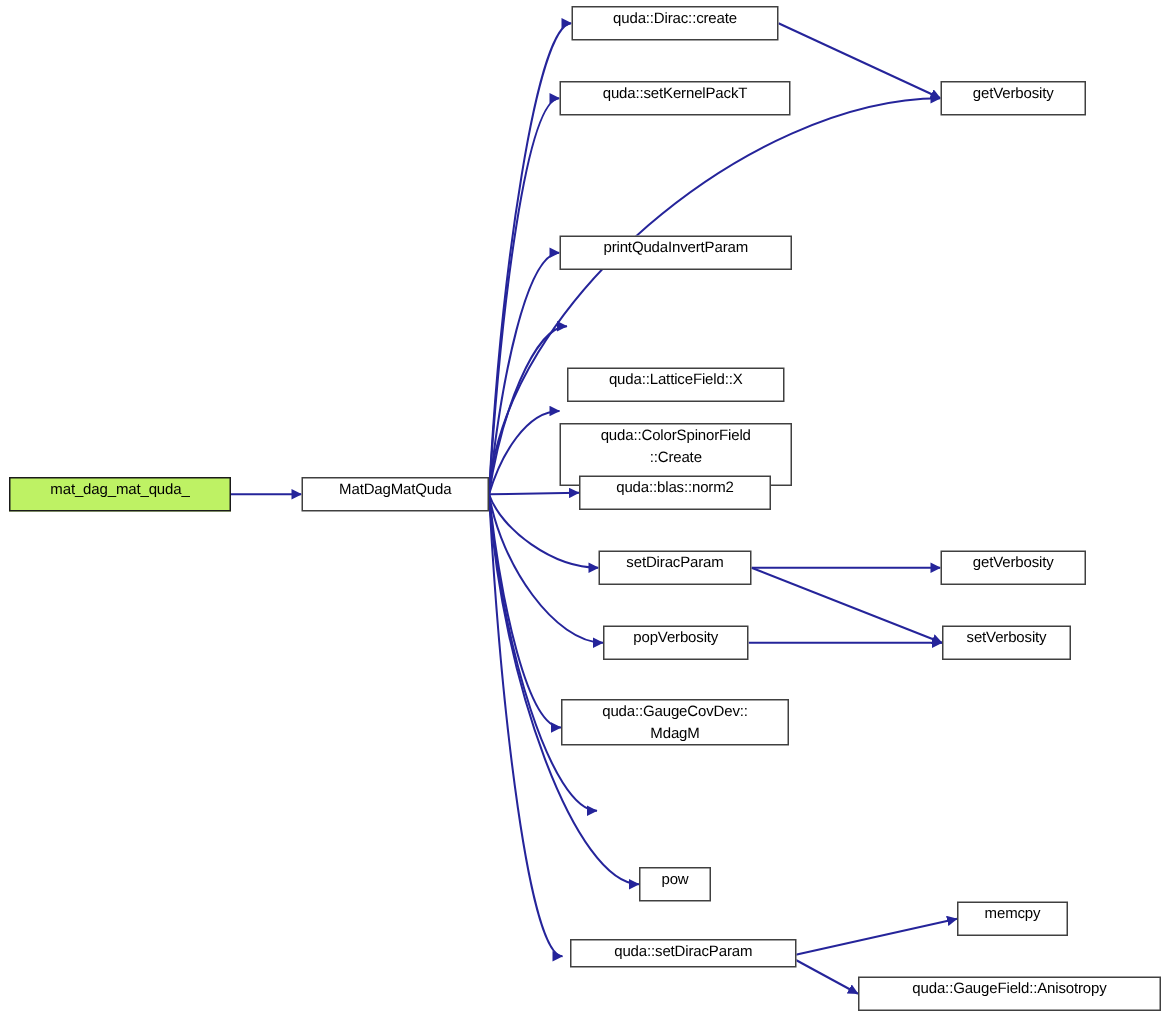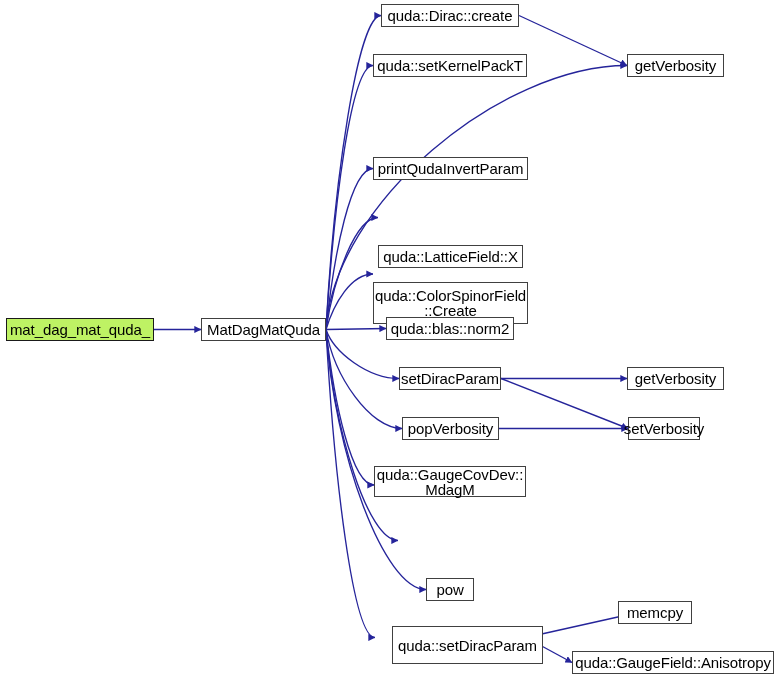--- a/index.html
+++ b/index.html
@@ -21,27 +21,26 @@
     left: 0;
     top: 0;
     width: 780px;
     height: 681px;
     pointer-events: none;
   }
   .node {
     position: absolute;
     box-sizing: border-box;
     display: flex;
-    align-items: center;
     justify-content: center;
     text-align: center;
     background: #ffffff;
     border: 1px solid #404040;
     color: #000000;
-    font-size: 15px;
+    font-size: 10px;
     line-height: 15px;
     letter-spacing: -0.1px;
     white-space: pre-line;
     z-index: 2;
   }
   .node.highlight {
     background: #bef264;
     border: 1px solid #1a1a1a;
   }
   .node .lbl {
@@ -115,33 +114,33 @@
   </div>
   <div class="node" style="left: 399px; top: 367px; width: 102px; height: 23px;">
     <span class="lbl">setDiracParam</span>
   </div>
   <div class="node" style="left: 627px; top: 367px; width: 97px; height: 23px;">
     <span class="lbl">getVerbosity</span>
   </div>
   <div class="node" style="left: 402px; top: 417px; width: 97px; height: 23px;">
     <span class="lbl">popVerbosity</span>
   </div>
-  <div class="node" style="left: 628px; top: 417px; width: 72px; height: 23px;">
+  <div class="node" style="left: 628px; top: 417px; width: 86px; height: 23px;">
     <span class="lbl">setVerbosity</span>
   </div>
   <div class="node" style="left: 374px; top: 466px; width: 152px; height: 31px;">
     <span class="lbl">quda::GaugeCovDev::
 MdagM</span>
   </div>
   <div class="node" style="left: 426px; top: 578px; width: 48px; height: 23px;">
     <span class="lbl">pow</span>
   </div>
-  <div class="node" style="left: 392px; top: 626px; width: 151px; height: 38px;">
+  <div class="node" style="left: 380px; top: 626px; width: 151px; height: 19px;">
     <span class="lbl">quda::setDiracParam</span>
   </div>
-  <div class="node" style="left: 618px; top: 601px; width: 74px; height: 23px;">
+  <div class="node" style="left: 638px; top: 601px; width: 74px; height: 23px;">
     <span class="lbl">memcpy</span>
   </div>
   <div class="node" style="left: 572px; top: 651px; width: 202px; height: 23px;">
     <span class="lbl">quda::GaugeField::Anisotropy</span>
   </div>
 
 </div>
 
 </body></html>

